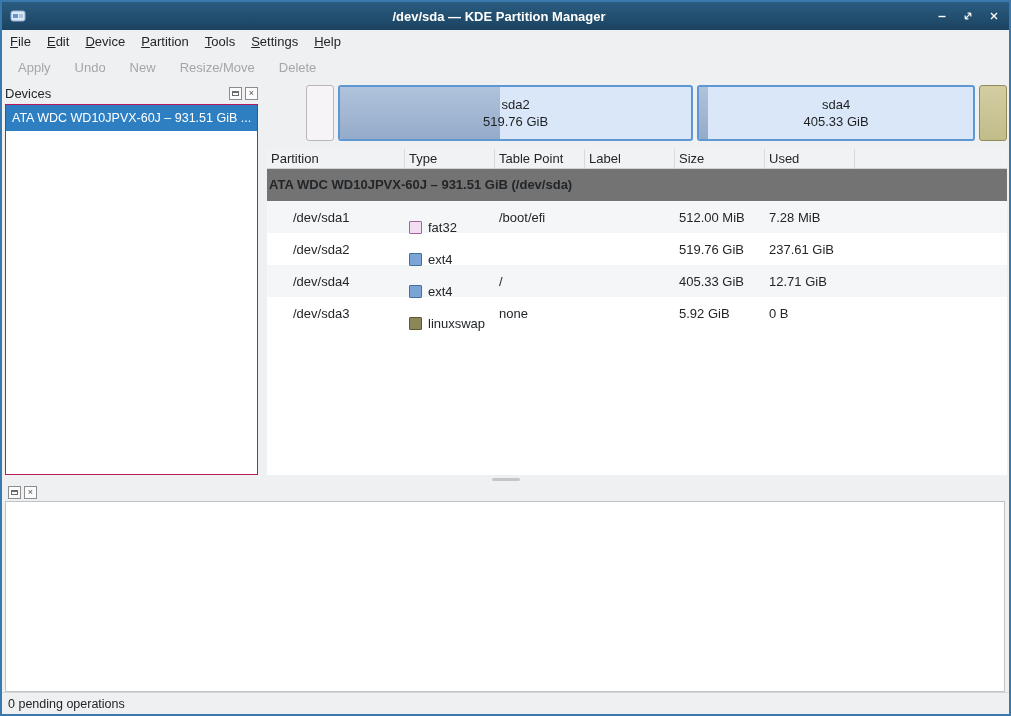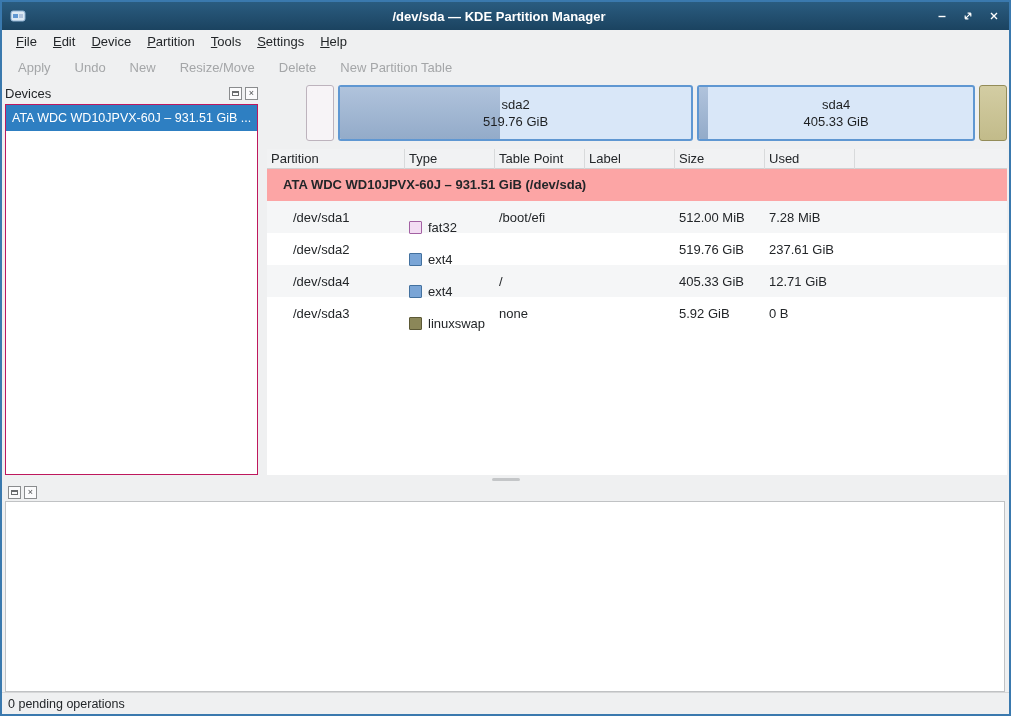--- a/index.html
+++ b/index.html
@@ -18,21 +18,21 @@
   }
   .titlebar-title {
     position:absolute; left:0; right:13px; text-align:center;
     color:#ffffff; font-weight:bold; font-size:13px; pointer-events:none;
   }
   .app-icon { width:18px; height:18px; display:flex; align-items:center; }
   .tb-buttons { margin-left:auto; display:flex; gap:12px; align-items:center; z-index:1; }
   .tb-btn { width:14px; height:14px; display:flex; align-items:center; justify-content:center; cursor:default; }
 
   
-  .menubar { height:24px; flex:0 0 24px; display:flex; align-items:center; padding-left:6px; font-size:13px; }
+  .menubar { height:24px; flex:0 0 24px; display:flex; align-items:center; font-size:13px; }
   .menu-item { padding:0 8px; height:22px; line-height:22px; }
   .menu-item .mn { text-decoration:underline; }
 
   
   .toolbar { height:28px; flex:0 0 28px; display:flex; align-items:center; padding-left:4px; font-size:13px; color:#a4a6a8; }
   .tool-btn { padding:0 12px; height:26px; line-height:26px; }
 
   
   .middle { height:393px; flex:0 0 393px; display:flex; }
   .devices-dock { width:260px; flex:0 0 260px; display:flex; flex-direction:column; padding:0 4px 0 3px; }
@@ -59,21 +59,21 @@
   .pused { position:absolute; left:0; top:0; bottom:0; background:linear-gradient(180deg,#b0c3dc,#93abc9); border-radius:1px 0 0 1px; }
   .plabel { z-index:1; line-height:17px; text-align:center; }
 
   
   .ptable { flex:1; background:#ffffff; font-size:13px; overflow:hidden; }
   .trow { display:grid; grid-template-columns:138px 90px 90px 90px 90px 90px 1fr; align-items:center; height:32px; }
   .thead { height:20px; background:#f1f2f3; border-bottom:1px solid #cfd1d2; }
   .thead .cell { height:20px; line-height:19px; border-right:1px solid #d8dadb; }
   .thead .filler { border-right:none; }
   .cell { padding-left:4px; white-space:nowrap; overflow:hidden; }
-  .group-row { display:block; height:32px; line-height:32px; font-weight:bold; padding-left:16px; background:#fca5a5; }
+  .group-row { display:block; height:32px; line-height:32px; font-weight:bold; padding-left:2px; background:#737373; }
   .row-alt { background:#f5f6f7; }
   .part-cell { padding-left:26px; }
   .type-cell { display:flex; align-items:center; gap:6px;margin-top:21px; }
   .swatch { width:13px; height:13px; flex:0 0 13px; border-radius:1px; display:inline-block; }
 
   
   .splitter { height:8px; flex:0 0 8px; background:#eff0f1; position:relative; }
   .splitter-handle { position:absolute; left:50%; top:3px; transform:translateX(-50%);
                      width:28px; height:3px; background:#c4c6c8; border-radius:2px; }
 
@@ -128,21 +128,20 @@
     <span class="menu-item"><span class="mn">S</span><span>ettings</span></span>
     <span class="menu-item"><span class="mn">H</span><span>elp</span></span>
   </div>
 
   <div class="toolbar">
     <span class="tool-btn">Apply</span>
     <span class="tool-btn">Undo</span>
     <span class="tool-btn">New</span>
     <span class="tool-btn">Resize/Move</span>
     <span class="tool-btn">Delete</span>
-    <span class="tool-btn">New Partition Table</span>
   </div>
 
   <div class="middle">
 
     <div class="devices-dock">
       <div class="dock-header">
         <span class="dock-header-title">Devices</span>
         <span class="dock-btns">
           <span class="dock-btn">
               <span class="float-inner"></span>

